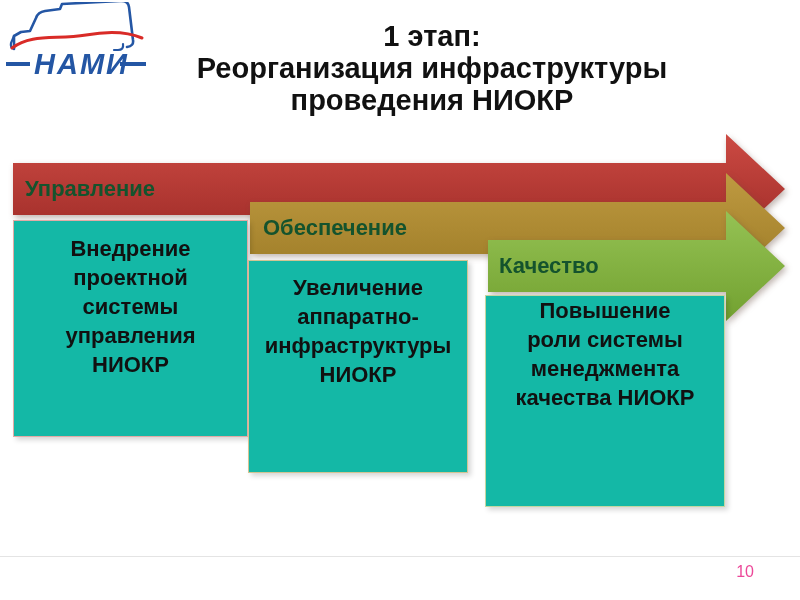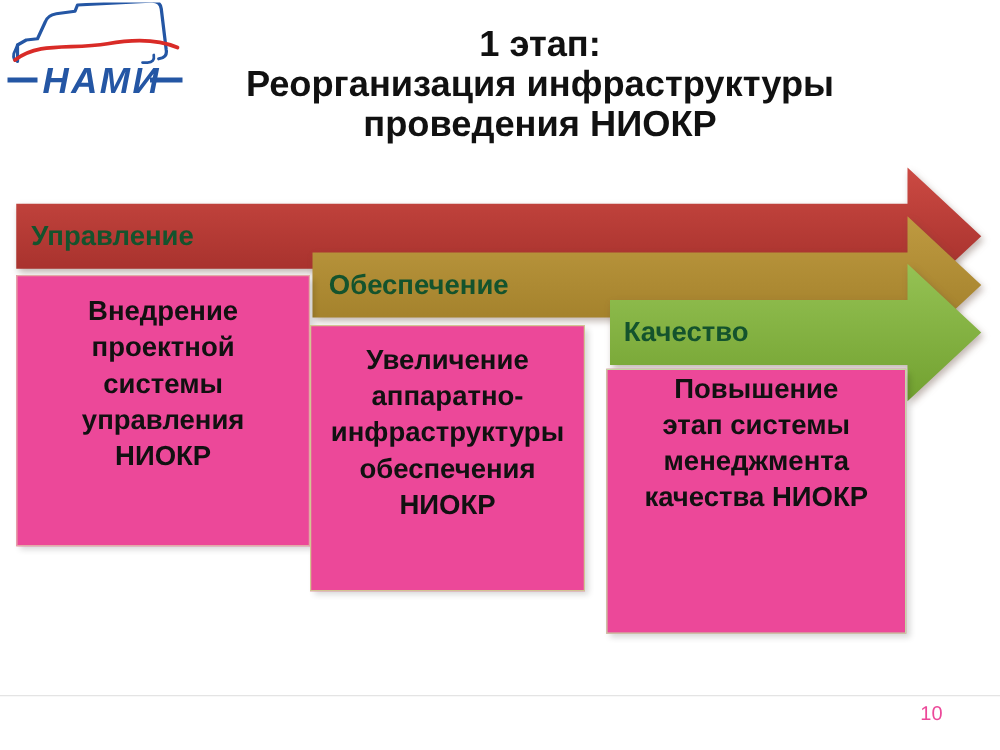--- a/index.html
+++ b/index.html
@@ -21,21 +21,21 @@
   
   .stage-label{
     position:absolute;height:52px;line-height:52px;
     color:#14532d;font-weight:bold;font-size:22px;white-space:nowrap;
   }
   #label-management{left:25px;top:163px;}
   #label-support{left:263px;top:202px;}
   #label-quality{left:499px;top:240px;}
   
   .box{
-    position:absolute;background:#ec4899;box-sizing:border-box;
+    position:absolute;background:#14b8a6;box-sizing:border-box;
     text-align:center;font-weight:bold;color:#111111;
     font-size:22px;line-height:29px;
     box-shadow:3px 3px 5px rgba(0,0,0,0.16);
   }
   #box-management{left:13px;top:220px;width:235px;height:217px;border:1px solid #e2aba6;padding-top:13px;}
   #box-support{left:248px;top:260px;width:220px;height:213px;border:1px solid #d2c493;padding-top:12px;}
   #box-quality{left:485px;top:295px;width:240px;height:212px;border:1px solid #c3d7a2;}
   
   .footer-line{position:absolute;left:0;right:0;top:556px;border-top:1px solid #e4e4e4;}
   .page-number{position:absolute;right:46px;top:563px;color:#ec4899;font-size:16px;}
@@ -92,27 +92,26 @@
     <div>проектной</div>
     <div>системы</div>
     <div>управления</div>
     <div>НИОКР</div>
   </div>
 
   <div class="box" id="box-support">
     <div>Увеличение</div>
     <div>аппаратно-</div>
     <div>инфраструктуры</div>
-    <div>обеспечения</div>
     <div>НИОКР</div>
   </div>
 
   <div class="box" id="box-quality">
     <div>Повышение</div>
-    <div>этап системы</div>
+    <div>роли системы</div>
     <div>менеджмента</div>
     <div>качества НИОКР</div>
   </div>
 
   <div class="footer-line"></div>
   <div class="page-number">10</div>
 
 </div>
 
 </body></html>

